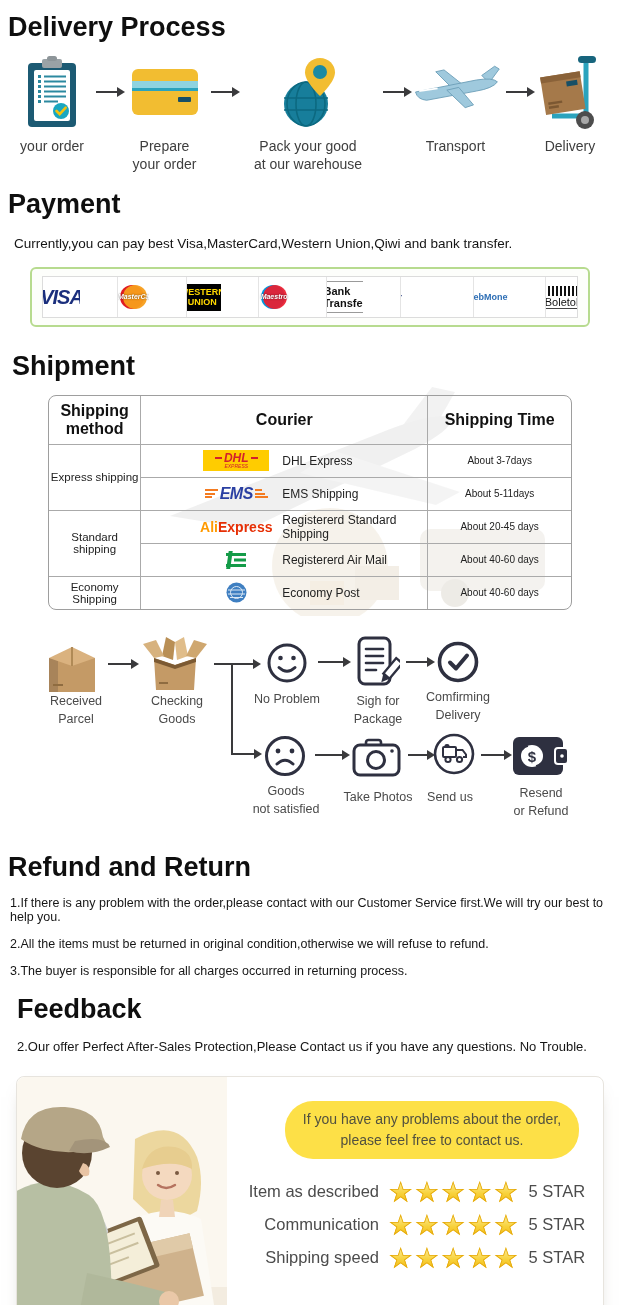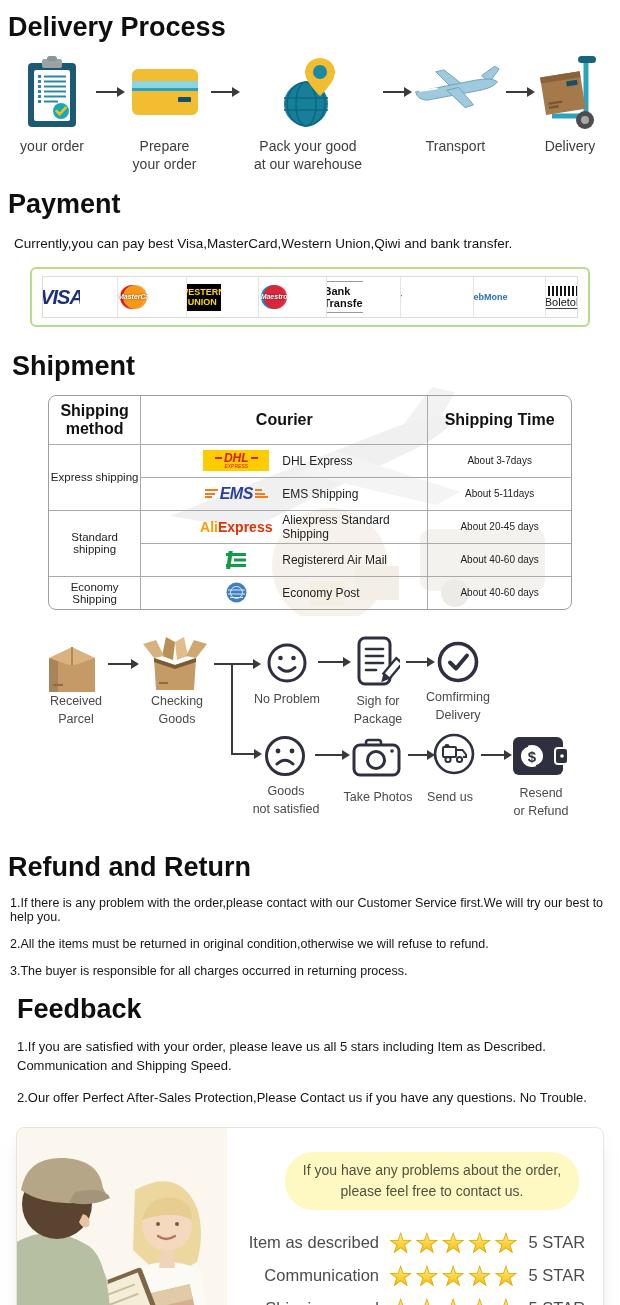--- a/index.html
+++ b/index.html
@@ -93,21 +93,21 @@
   .sec5 .item { margin:13px 8px 0 10px; font-size:12.5px; color:#161616; }
   .sec6 { margin-top:16px;padding-left:9px; }
   .sec6 .item { margin:12px 8px 0 8px; font-size:13px; color:#161616; line-height:1.5; }
 
   
   .card { position:relative; margin:20px auto 0; width:588px; height:250px; background:#fff;
     border:1px solid #e7e4de; border-radius:8px;
     box-shadow:0 12px 16px -9px rgba(110,100,80,.5); }
   .photo { position:absolute; left:0; top:0; width:210px; height:248px; border-radius:8px 0 0 8px; overflow:hidden; }
   .right-col { position:absolute; left:210px; right:0; top:0; bottom:0; padding-top:24px; }
-  .bubble { margin:0 24px 0 58px; background:#fef9c3; border-radius:28px; padding:8px 16px;
+  .bubble { margin:0 24px 0 58px; background:#fde047; border-radius:28px; padding:8px 16px;
     font-size:14px; color:#52513f; text-align:center; line-height:1.5; white-space:pre-line; }
   .ratings { margin-top:16px; }
   .rrow { display:flex; align-items:center; height:33px; }
   .rlabel { width:152px; text-align:right; font-size:16.5px; color:#4c4c4c; flex-shrink:0; }
   .stars { font-size:26px; letter-spacing:3px; margin-left:10px; line-height:1;
     background:linear-gradient(180deg,#fdf3b0 0%,#f8d23c 55%,#f0b60d 100%);
     -webkit-background-clip:text; background-clip:text; color:transparent;
     -webkit-text-stroke:0.8px #e5a90a; }
   .rvalue { font-size:16.5px; color:#4c4c4c; margin-left:8px; }
 </style>
@@ -349,21 +349,21 @@
             </td>
         <td class="ctime">About 5-11days</td>
       </tr>
       <tr>
         <td class="method" rowspan="2">Standard shipping</td>
         <td class="courier">
               <div class="courier-in">
           <span class="logo-box">
             <span><span class="ali-1">Ali</span><span class="ali-2">Express</span></span>
           </span>
-          <span class="cname">Aliexpress Standard Shipping</span>
+          <span class="cname">Registererd Standard Shipping</span>
         </div>
             </td>
         <td class="ctime">About 20-45 days</td>
       </tr>
       <tr>
         <td class="courier">
               <div class="courier-in">
           <span class="logo-box">
             <svg width="22" height="22" viewBox="0 0 22 22">
                     <g fill="#149b48">
@@ -525,21 +525,20 @@
 
 <div class="sec5">
   <div class="h2">Refund and Return</div>
   <div class="item">1.If there is any problem with the order,please contact with our Customer Service first.We will try our best to help you.</div>
   <div class="item">2.All the items must be returned in original condition,otherwise we will refuse to refund.</div>
   <div class="item">3.The buyer is responsible for all charges occurred in returning process.</div>
 </div>
 
 <div class="sec6">
   <div class="h2">Feedback</div>
-  <div class="item">1.If you are satisfied with your order, please leave us all 5 stars including Item as Described. Communication and Shipping Speed.</div>
   <div class="item">2.Our offer Perfect After-Sales Protection,Please Contact us if you have any questions. No Trouble.</div>
 </div>
 
 <div class="card">
   <div class="photo">
     <svg width="210" height="248" viewBox="0 0 210 248" preserveAspectRatio="none">
       <rect width="210" height="248" fill="#fbf7ef"></rect>
       <rect y="210" width="210" height="38" fill="#f3ece0"></rect>
       <path d="M118 62 Q162 38 180 80 Q188 104 180 134 L148 152 L116 122 Z" fill="#ecd79e"></path>
       <circle cx="150" cy="98" r="25" fill="#f4d9bf"></circle>

